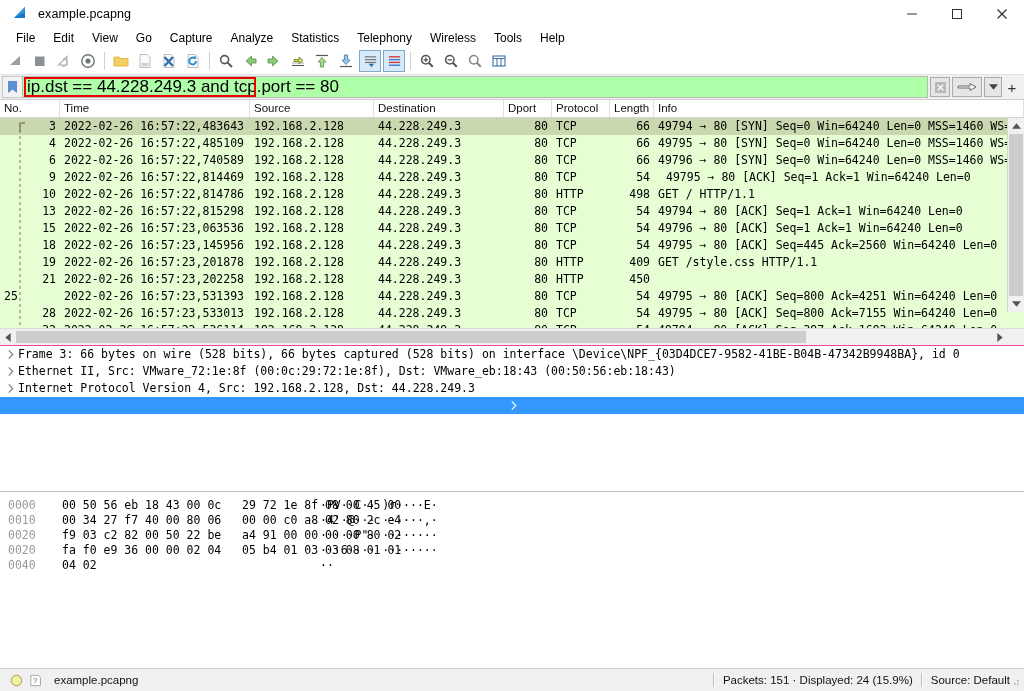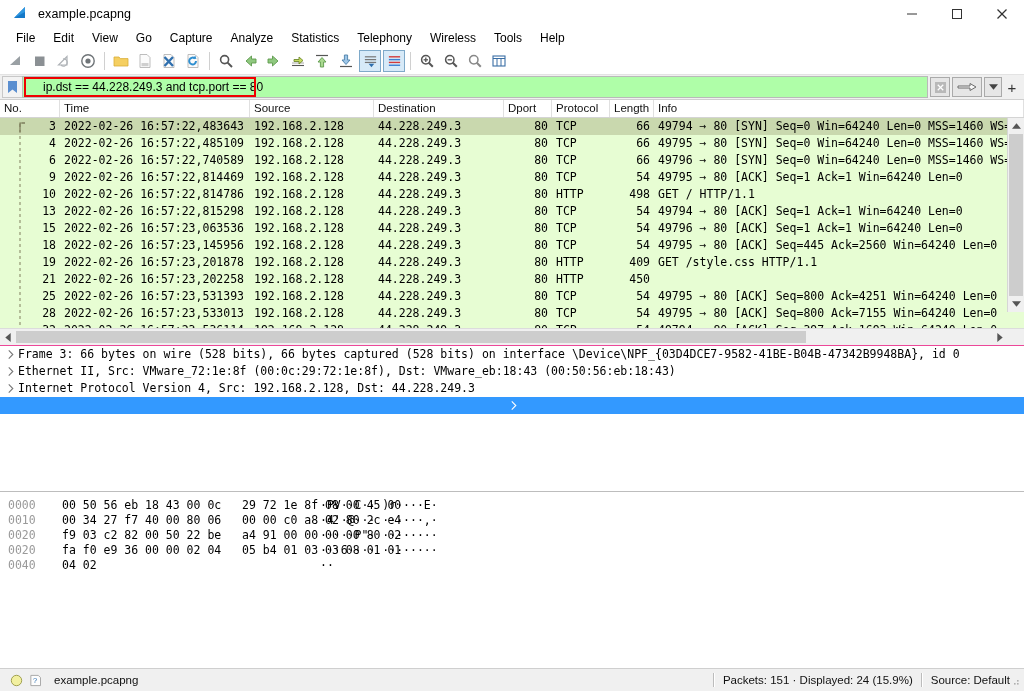--- a/index.html
+++ b/index.html
@@ -106,23 +106,23 @@
     flex: 1;
     height: 22px;
     background: #affea8;
     border: 1px solid #b9b9b9;
     box-sizing: border-box;
     display: flex; align-items: center;
     position: relative;
     overflow: hidden;
   }
   .filter-text {
-    font-size: 12px;
+    font-size: 17px;
     color: #000;
-    padding-left: 20px;
+    padding-left: 4px;
     white-space: nowrap;
     position: relative;
     z-index: 2;
   }
   .filter-redbox {
     position: absolute;
     left: 1px; top: 0px;
     height: 20px;
     border: 2px solid #ef0000;
     box-sizing: border-box;
@@ -543,21 +543,21 @@
             <div class="pl-td" style="width: auto; flex: 1 1 0%;">49796 → 80 [SYN] Seq=0 Win=64240 Len=0 MSS=1460 WS=256</div>
           </div>
           <div class="pl-row">
             <div class="pl-td num" style="width: 60px; text-align: right;">9</div>
             <div class="pl-td" style="width: 190px;">2022-02-26 16:57:22,814469</div>
             <div class="pl-td" style="width: 124px;">192.168.2.128</div>
             <div class="pl-td" style="width: 130px;">44.228.249.3</div>
             <div class="pl-td num" style="width: 48px; text-align: right;">80</div>
             <div class="pl-td" style="width: 58px;">TCP</div>
             <div class="pl-td num" style="width: 44px; text-align: right;">54</div>
-            <div class="pl-td" style="width: auto; flex: 1 1 0%;">49795 → 80 [ACK] Seq=1 Ack=1 Win=64240 Len=0</div>
+            <div class="pl-td" style="width: auto; flex: 1 1 0%; margin-left: 8px;">49795 → 80 [ACK] Seq=1 Ack=1 Win=64240 Len=0</div>
           </div>
           <div class="pl-row">
             <div class="pl-td num" style="width: 60px; text-align: right;">10</div>
             <div class="pl-td" style="width: 190px;">2022-02-26 16:57:22,814786</div>
             <div class="pl-td" style="width: 124px;">192.168.2.128</div>
             <div class="pl-td" style="width: 130px;">44.228.249.3</div>
             <div class="pl-td num" style="width: 48px; text-align: right;">80</div>
             <div class="pl-td" style="width: 58px;">HTTP</div>
             <div class="pl-td num" style="width: 44px; text-align: right;">498</div>
             <div class="pl-td" style="width: auto; flex: 1 1 0%;">GET / HTTP/1.1</div>
@@ -605,21 +605,21 @@
           <div class="pl-row">
             <div class="pl-td num" style="width: 60px; text-align: right;">21</div>
             <div class="pl-td" style="width: 190px;">2022-02-26 16:57:23,202258</div>
             <div class="pl-td" style="width: 124px;">192.168.2.128</div>
             <div class="pl-td" style="width: 130px;">44.228.249.3</div>
             <div class="pl-td num" style="width: 48px; text-align: right;">80</div>
             <div class="pl-td" style="width: 58px;">HTTP</div>
             <div class="pl-td num" style="width: 44px; text-align: right;">450</div>
           </div>
           <div class="pl-row">
-            <div class="pl-td num" style="width: 60px; text-align: right;">25</div>
+            <div class="pl-td num" style="width: 60px; text-align: left;">25</div>
             <div class="pl-td" style="width: 190px;">2022-02-26 16:57:23,531393</div>
             <div class="pl-td" style="width: 124px;">192.168.2.128</div>
             <div class="pl-td" style="width: 130px;">44.228.249.3</div>
             <div class="pl-td num" style="width: 48px; text-align: right;">80</div>
             <div class="pl-td" style="width: 58px;">TCP</div>
             <div class="pl-td num" style="width: 44px; text-align: right;">54</div>
             <div class="pl-td" style="width: auto; flex: 1 1 0%;">49795 → 80 [ACK] Seq=800 Ack=4251 Win=64240 Len=0</div>
           </div>
           <div class="pl-row">
             <div class="pl-td num" style="width: 60px; text-align: right;">28</div>

